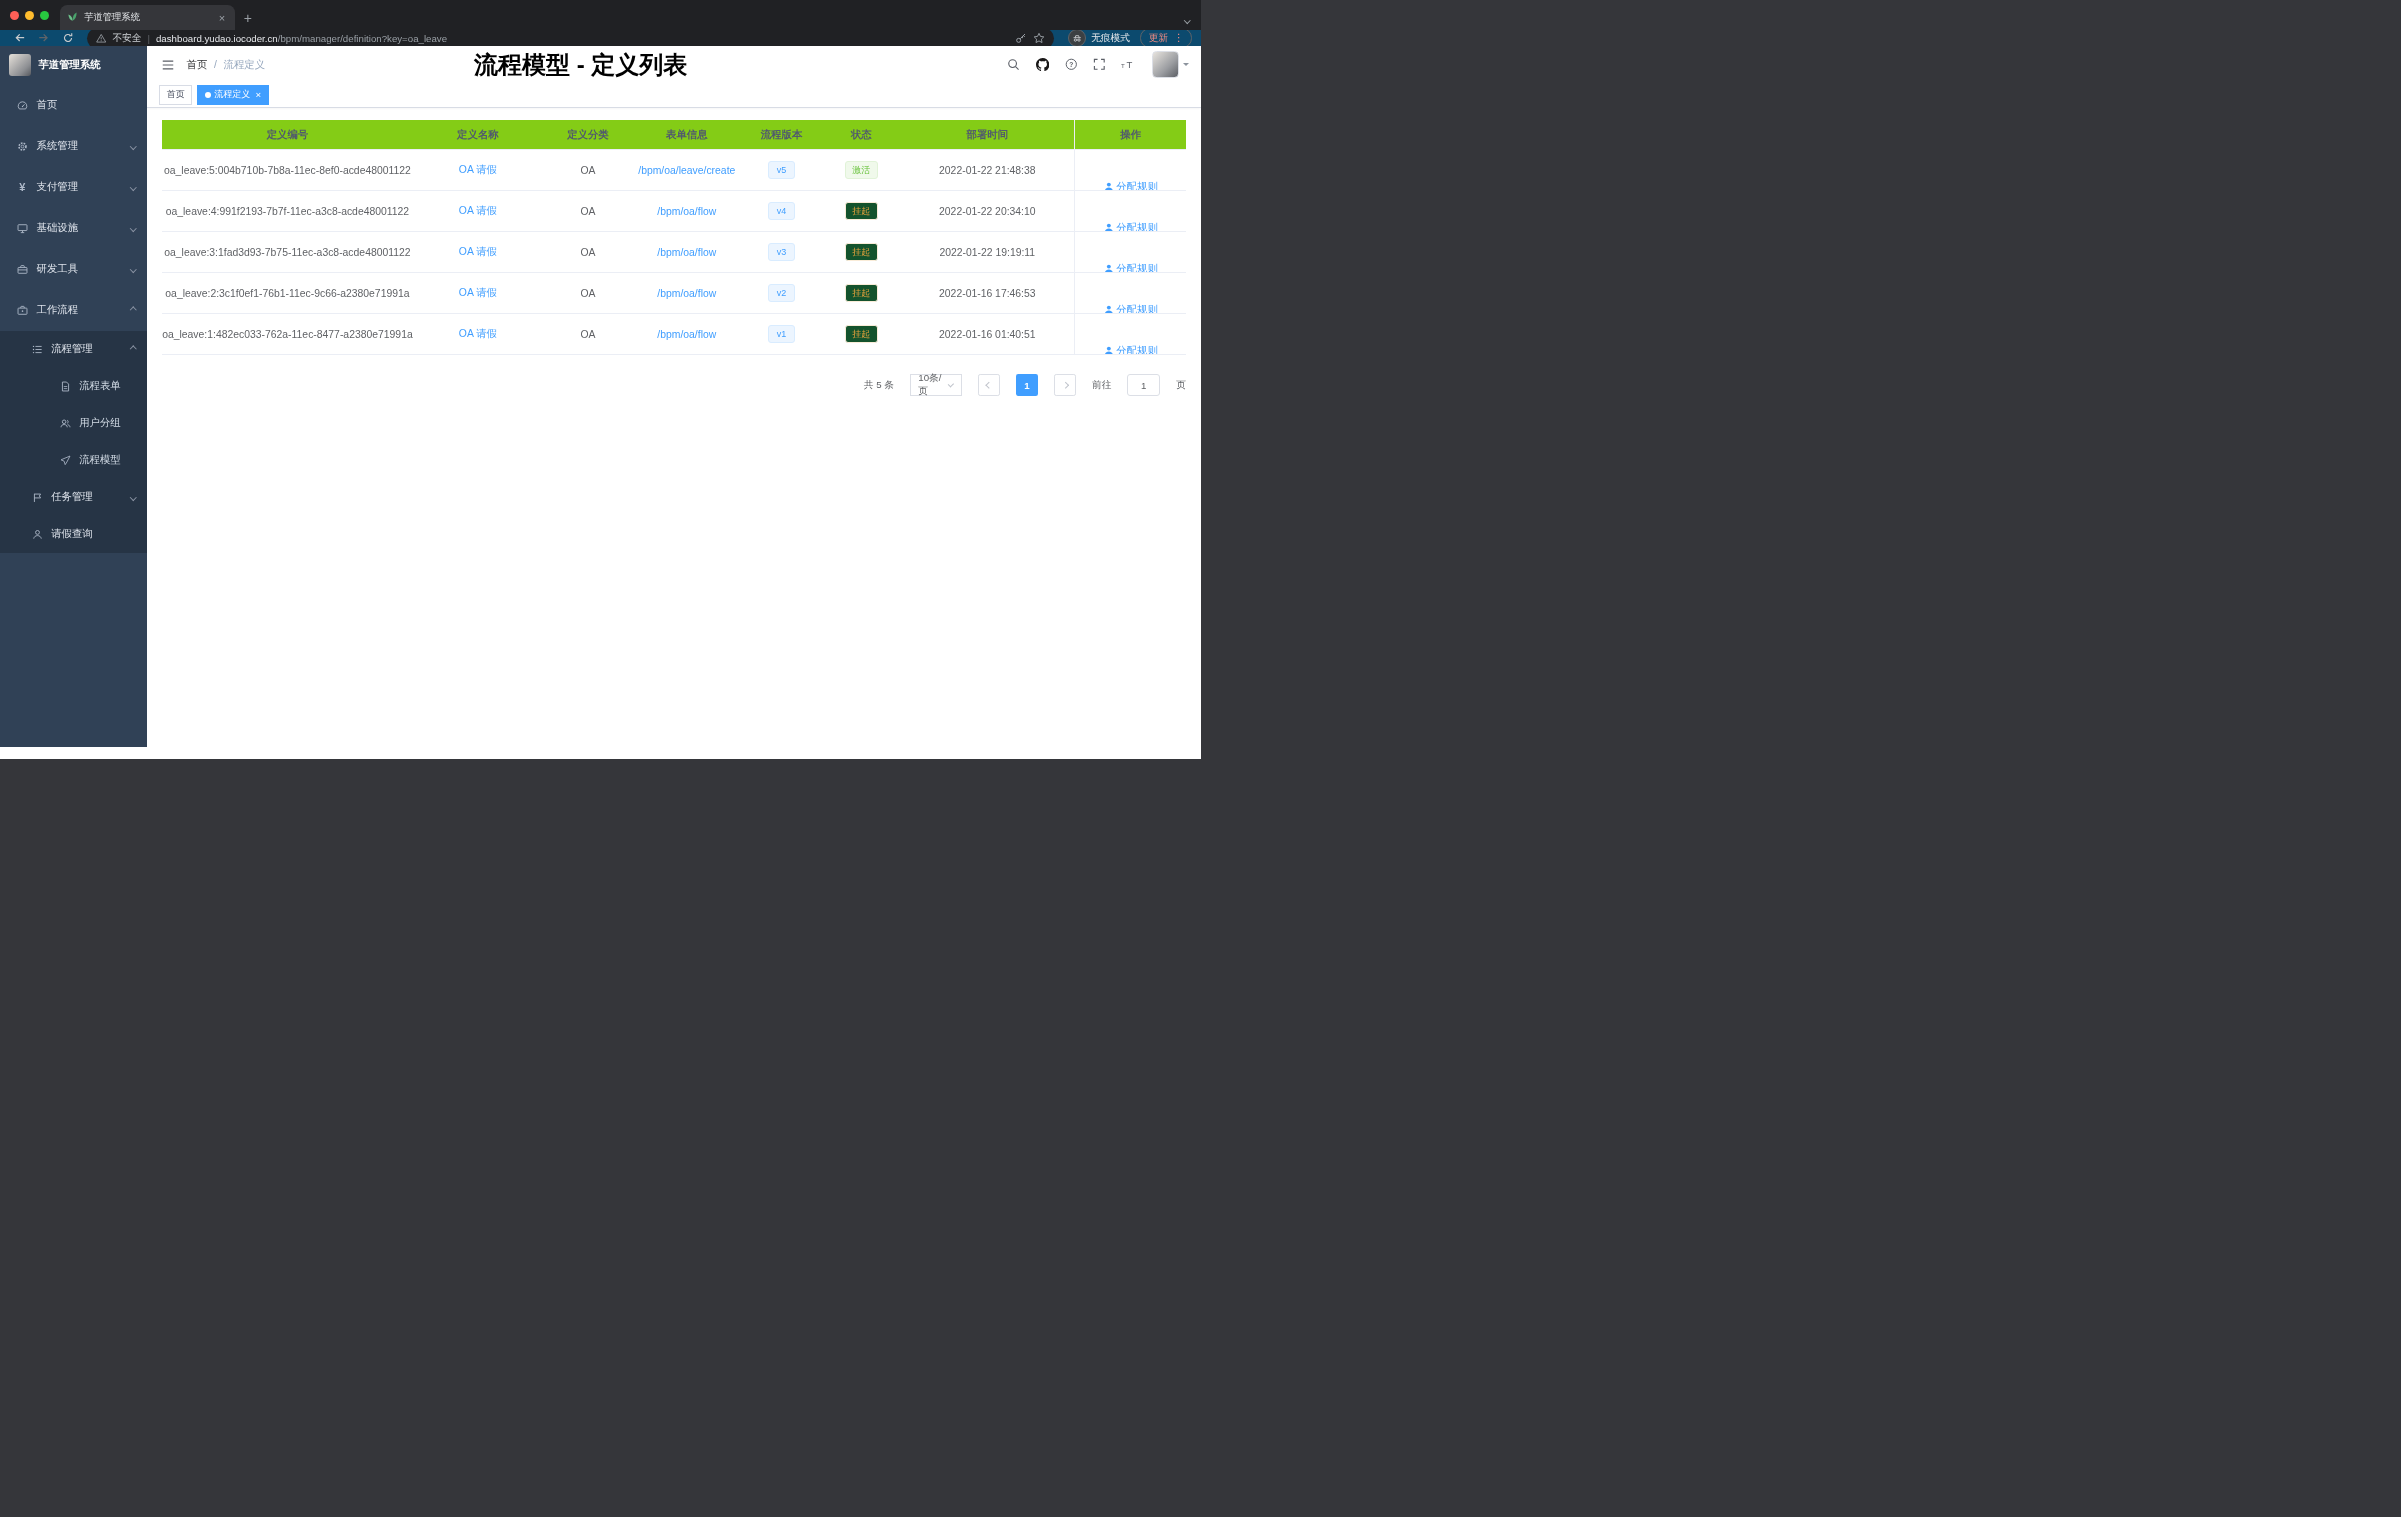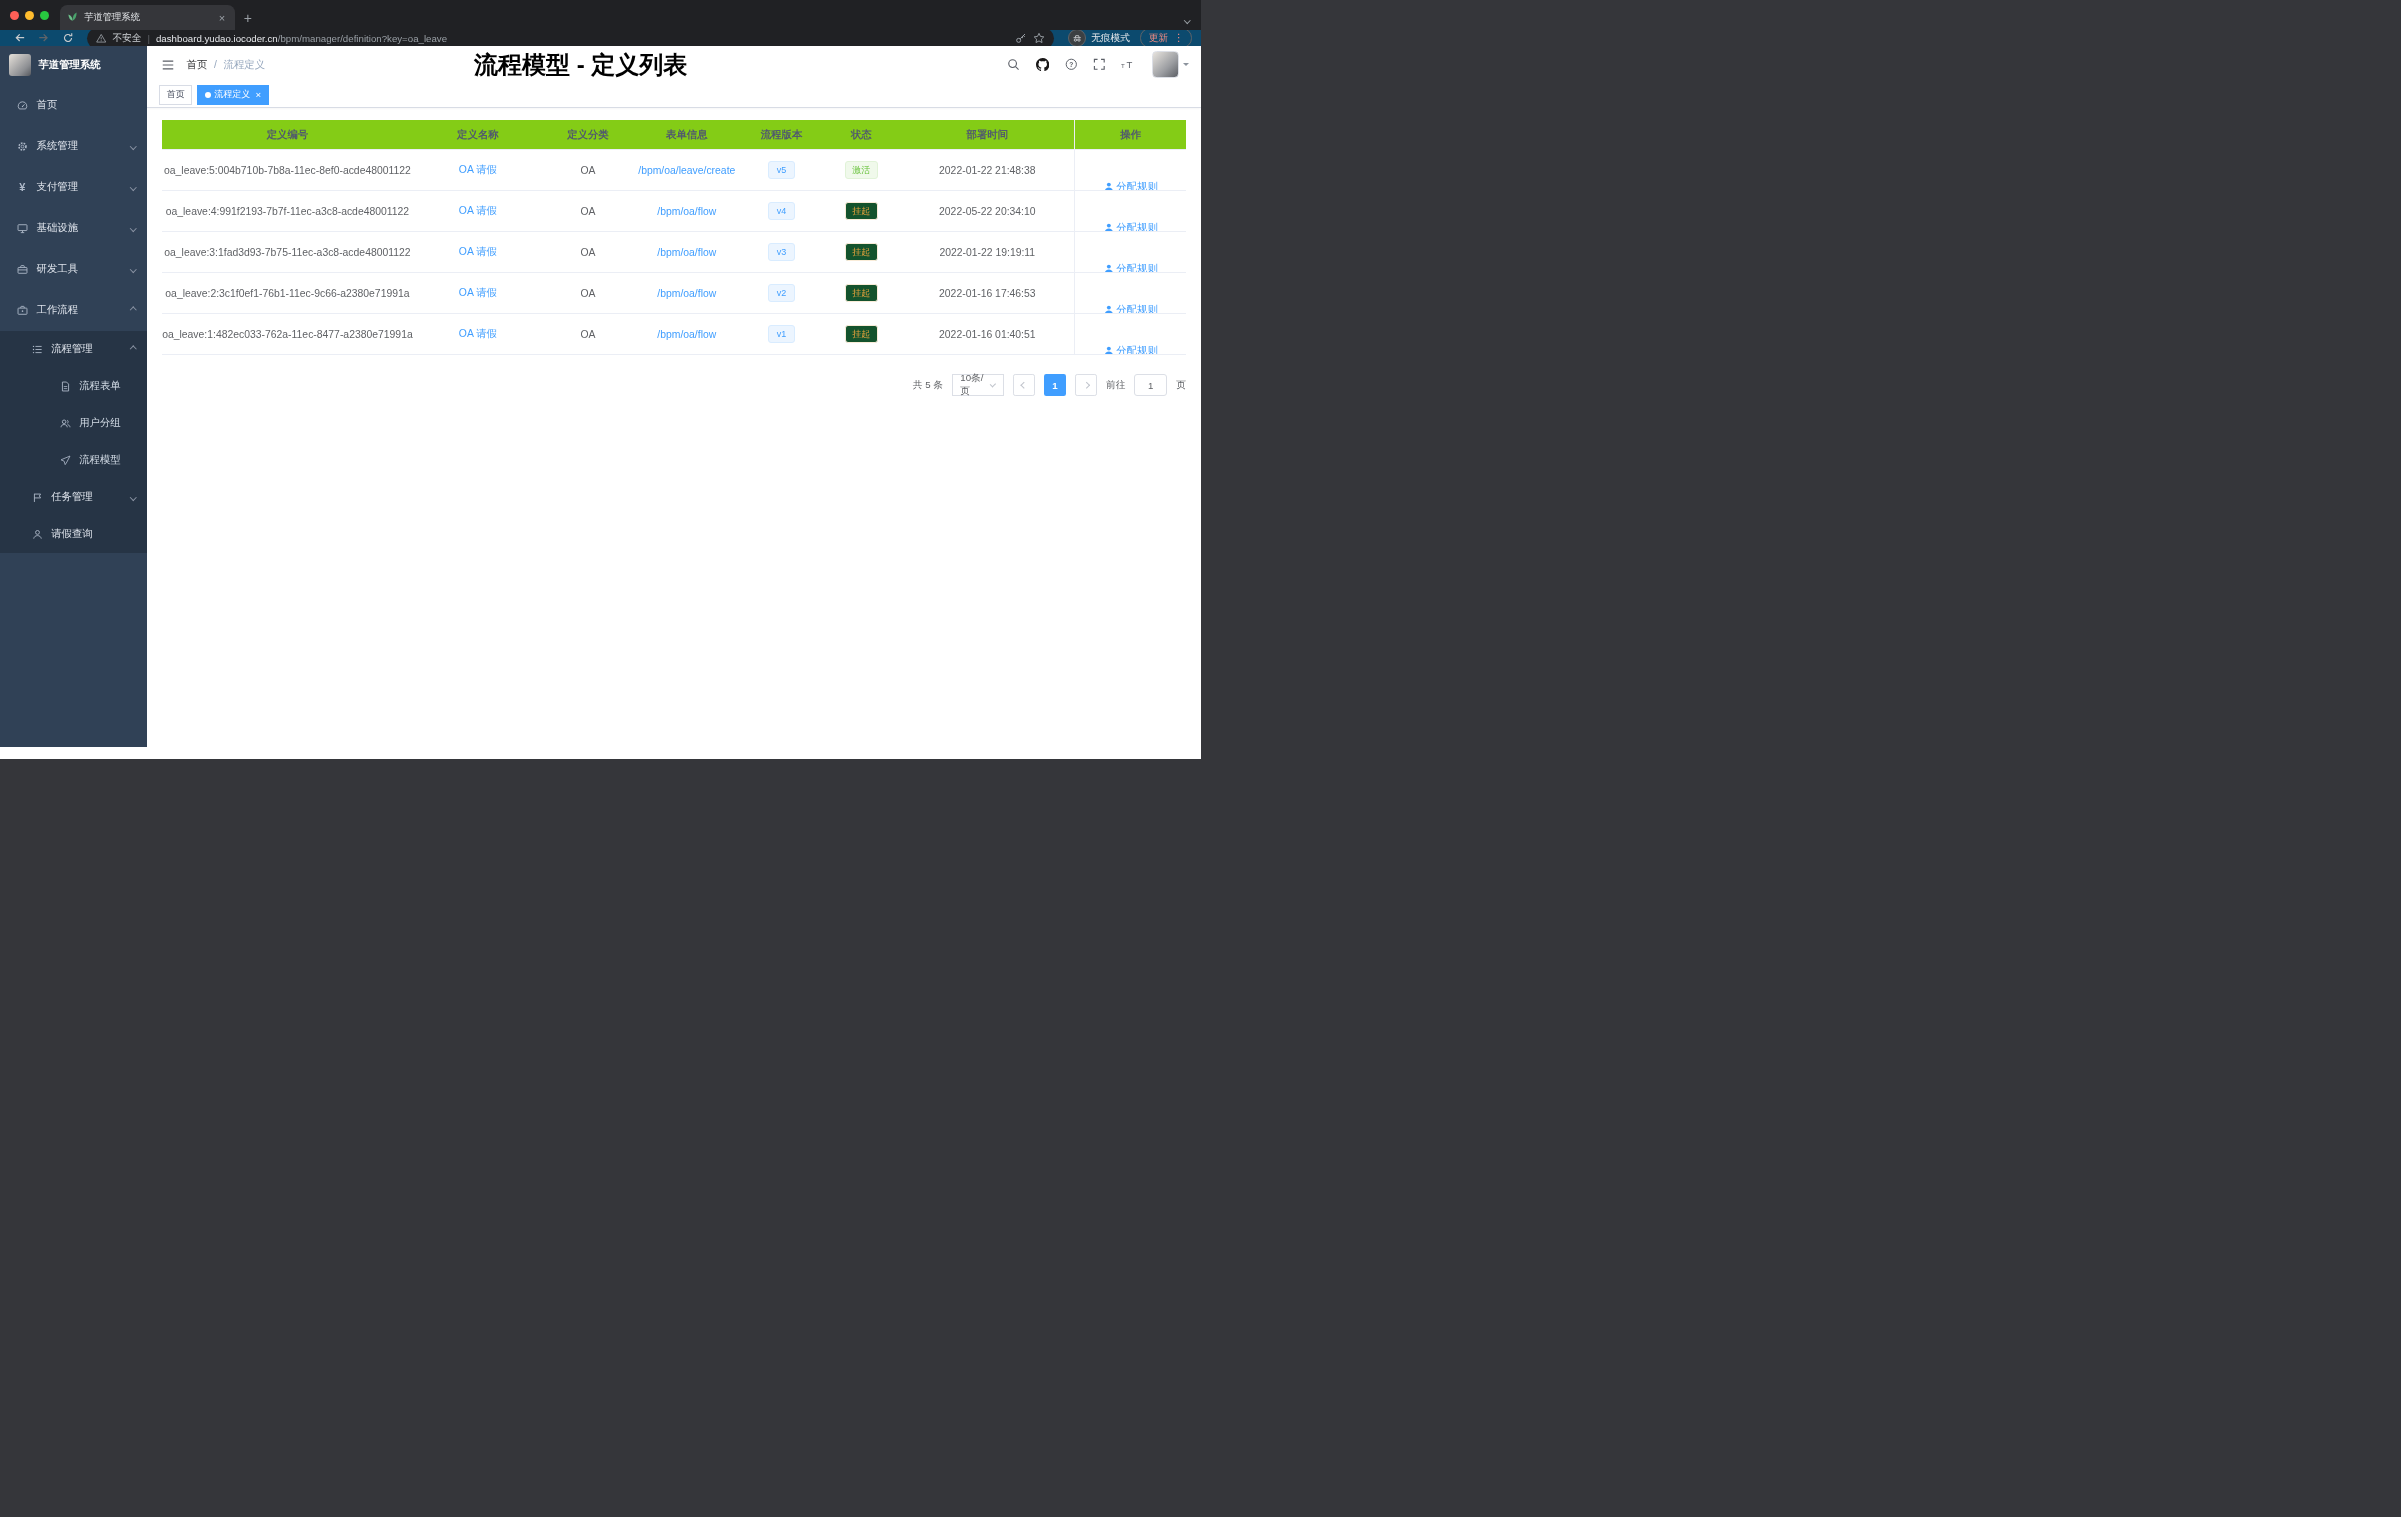--- a/index.html
+++ b/index.html
@@ -84,21 +84,21 @@
   .c1{width:24.5%}.c2{width:12.7%}.c3{width:8.8%}.c4{width:10.5%}.c5{width:8%}.c6{width:7.6%}.c7{width:17%}
   .c8{width:10.9%; border-left:0.7px solid #ebeef5;}
   .link { color:#409eff; cursor:pointer; }
   .vtag { display:inline-block; padding:2.2px 7.4px; font-size:9px; line-height:1.4; color:#409eff; background:#ecf5ff; border:0.7px solid #d9ecff; border-radius:3px; }
   .stag { display:inline-block; padding:2.2px 6.7px; font-size:9px; line-height:1.4; border-radius:3px; }
   .stag.success { color:#67c23a; background:#f0f9eb; border:0.7px solid #e1f3d8; }
   .stag.warning { color:#e6a23c; background:#14532d; border:0.7px solid #faecd8;text-align:right; }
   .action { color:#409eff; display:inline-flex; align-items:center; gap:3px; cursor:pointer; font-size:10.4px;margin-top:33px; }
 
   
-  .pager { display:flex; align-items:center; justify-content:flex-end; gap:9px; margin-top:19.3px; font-size:9.7px; color:#606266; }
+  .pager { display:flex; align-items:center; justify-content:flex-end; gap:16px; margin-top:19.3px; font-size:9.7px; color:#606266; }
   .psel { width:52px; height:22px; border:0.7px solid #dcdfe6; border-radius:0; display:flex; align-items:center; justify-content:space-between; padding:0 7.4px; color:#606266; cursor:pointer; }
   .psel .chev { color:#c0c4cc; margin-top:-1.5px; }
   .pbtn { width:22px; height:22px; border:0.7px solid #dcdfe6; border-radius:2.2px; background:#fff; display:flex; align-items:center; justify-content:center; color:#c0c4cc; cursor:pointer; }
   .pbtn .chev { border-width:0 1.1px 1.1px 0; border-style:solid; }
   .chev.left { transform:rotate(135deg); }
   .chev.right { transform:rotate(-45deg); }
   .pnum { width:22px; height:22px; border-radius:2.2px; background:#409eff; color:#fff; font-weight:bold; display:flex; align-items:center; justify-content:center; font-size:9.7px; cursor:pointer; }
   .goto-input { width:33px; height:22px; border:0.7px solid #dcdfe6; border-radius:3px; text-align:center; font-size:9.7px; color:#606266; outline:none; font-family:inherit; }
 </style>
 </head>
@@ -417,21 +417,21 @@
                 <div class="cell c3">OA</div>
                 <div class="cell c4">
                   <span class="link">/bpm/oa/flow</span>
                 </div>
                 <div class="cell c5">
                   <span class="vtag">v4</span>
                 </div>
                 <div class="cell c6">
                   <span class="stag warning">挂起</span>
                 </div>
-                <div class="cell c7">2022-05-22 20:34:10</div>
+                <div class="cell c7">2022-01-22 20:34:10</div>
                 <div class="cell c8">
                   <span class="action"><svg viewBox="0 0 12 12" width="9.7" height="9.7">
                       <circle cx="6" cy="3.2" r="2.4" fill="currentColor"></circle>
                       <path d="M1 11c.4-2.8 2.3-4.2 5-4.2s4.6 1.4 5 4.2z" fill="currentColor"></path>
                     </svg>分配规则</span>
                 </div>
               </div>
               <div class="trow">
                 <div class="cell c1">oa_leave:3:1fad3d93-7b75-11ec-a3c8-acde48001122</div>
                 <div class="cell c2">

